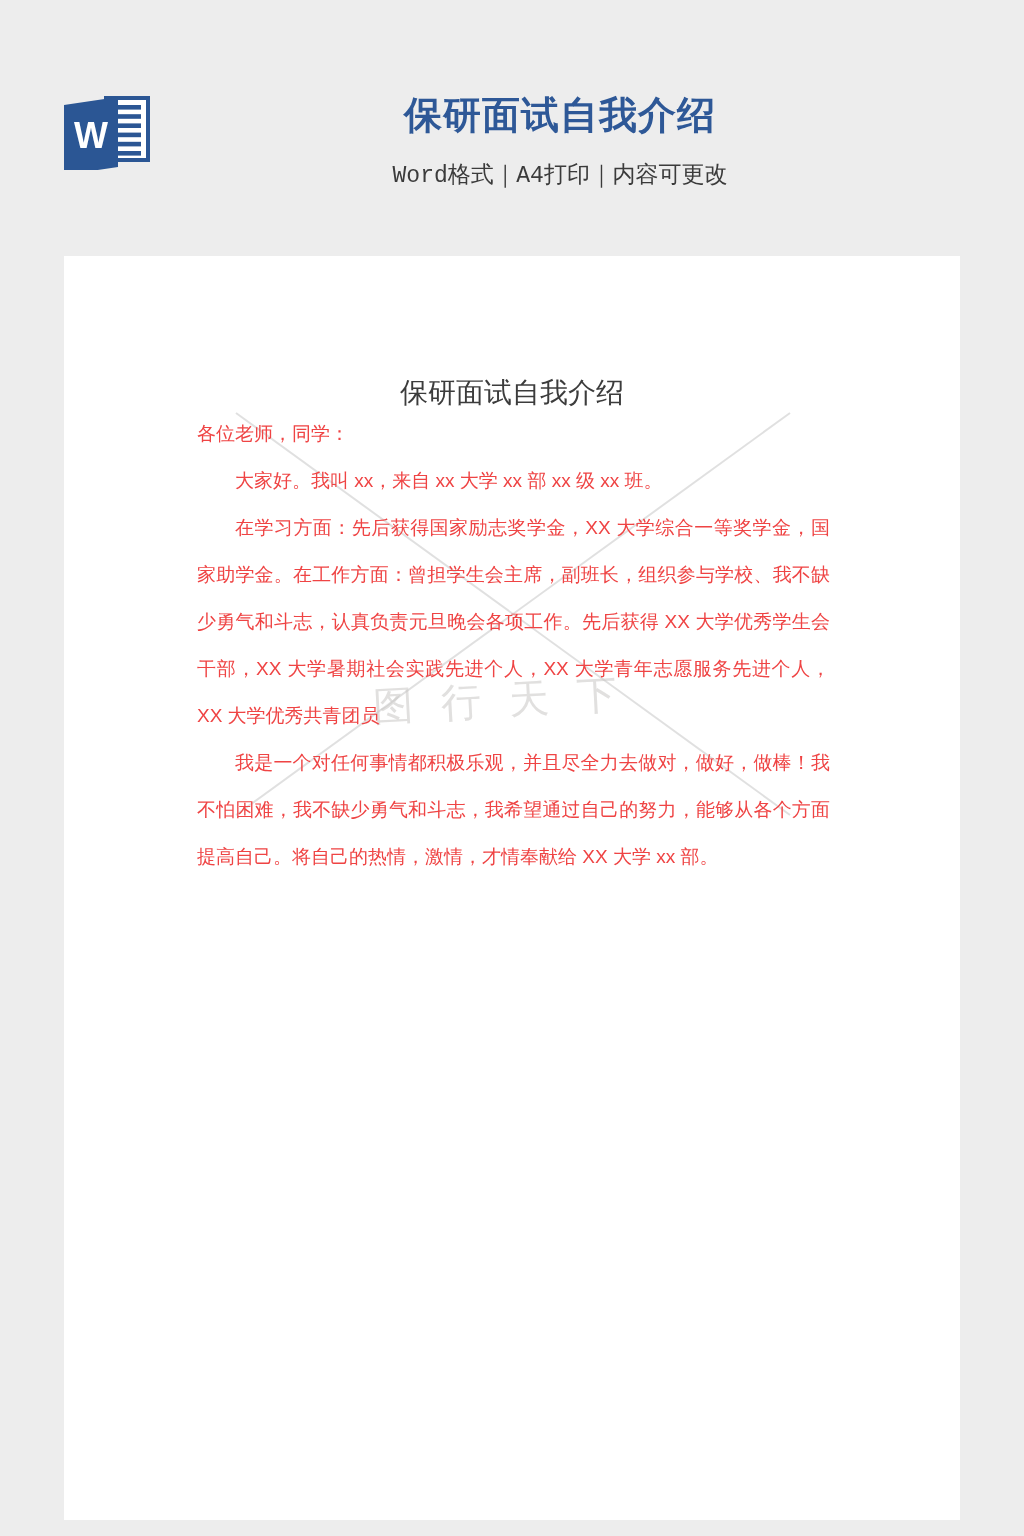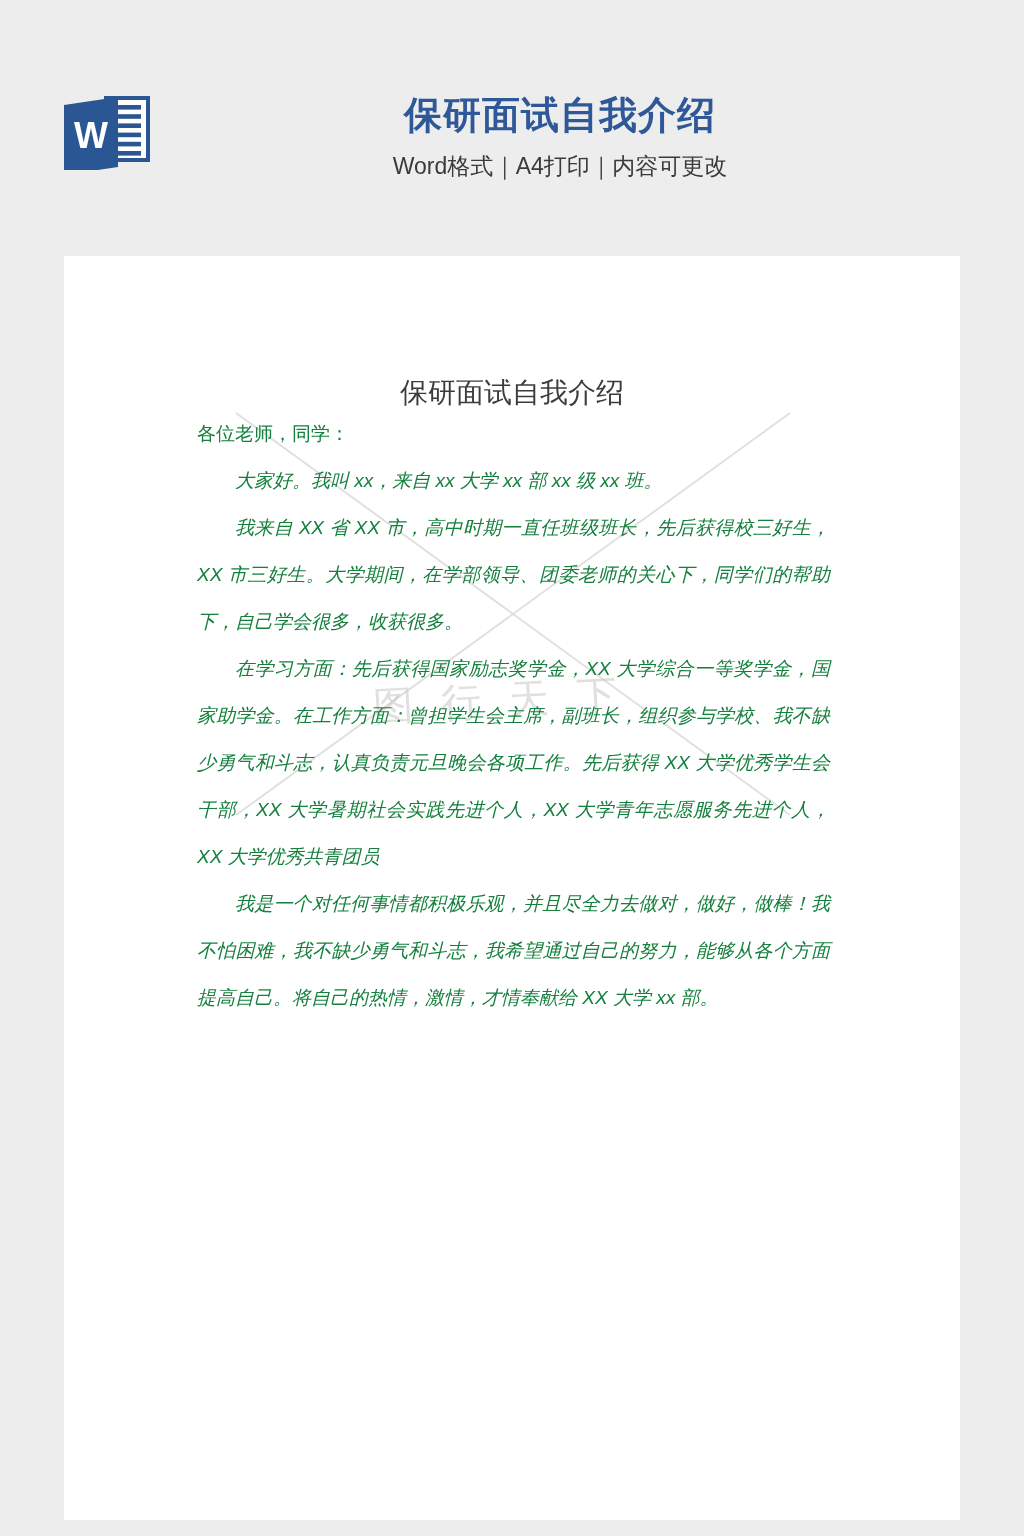--- a/index.html
+++ b/index.html
@@ -35,24 +35,25 @@
     white-space: nowrap;
   }
   .header-title {
     font-size: 38px;
     font-weight: 700;
     color: #2e5897;
     line-height: 42px;
     letter-spacing: 1px;
   }
   .header-subtitle {
-    margin-top: 17px;
+    margin-top: 27px;
     font-size: 23px;
     color: #3b3b3b;
     line-height: 26px;
+    font-family: Liberation Mono, monospace;
   }
 
   
   .page {
     position: absolute;
     left: 64px; top: 256px;
     width: 896px; height: 1264px;
     background: #ffffff;
   }
   .watermark-lines {
@@ -83,27 +84,26 @@
     position: relative;
   }
   .doc-body {
     position: relative;
     margin: 0 130px 0 133px;
   }
   .para {
     margin: 0;
     font-size: 19px;
     line-height: 47px;
-    color: #15803d;
+    color: #ef4444;
     text-align: justify;
     text-justify: inter-character;
   }
   .para.indent {
     text-indent: 2em;
-    font-style: italic;
   }
 </style>
 </head>
 <body>
 
 <div class="header">
   <div class="word-icon">
     <svg width="92" height="80" viewBox="0 0 92 80">
       <rect x="46" y="8" width="42" height="62" fill="#ffffff" stroke="#2b5694" stroke-width="4"></rect>
       <rect x="53" y="15" width="28" height="4.6" fill="#2b5694"></rect>
@@ -125,17 +125,16 @@
 <div class="page">
   <svg class="watermark-lines" width="896" height="1264" viewBox="0 0 896 1264">
     <line x1="172" y1="157" x2="726" y2="559" stroke="#d9d9d9" stroke-width="2" opacity="0.8"></line>
     <line x1="726" y1="157" x2="172" y2="559" stroke="#d9d9d9" stroke-width="2" opacity="0.8"></line>
   </svg>
   <div class="watermark-text">图行天下</div>
   <h1 class="doc-title">保研面试自我介绍</h1>
   <div class="doc-body">
       <p class="para">各位老师，同学：</p>
       <p class="para indent">大家好。我叫 xx，来自 xx 大学 xx 部 xx 级 xx 班。</p>
-      <p class="para indent">我来自 XX 省 XX 市，高中时期一直任班级班长，先后获得校三好生，XX 市三好生。大学期间，在学部领导、团委老师的关心下，同学们的帮助下，自己学会很多，收获很多。</p>
       <p class="para indent">在学习方面：先后获得国家励志奖学金，XX 大学综合一等奖学金，国家助学金。在工作方面：曾担学生会主席，副班长，组织参与学校、我不缺少勇气和斗志，认真负责元旦晚会各项工作。先后获得 XX 大学优秀学生会干部，XX 大学暑期社会实践先进个人，XX 大学青年志愿服务先进个人，XX 大学优秀共青团员</p>
       <p class="para indent">我是一个对任何事情都积极乐观，并且尽全力去做对，做好，做棒！我不怕困难，我不缺少勇气和斗志，我希望通过自己的努力，能够从各个方面提高自己。将自己的热情，激情，才情奉献给 XX 大学 xx 部。</p>
     </div>
 </div>
 
 </body></html>

